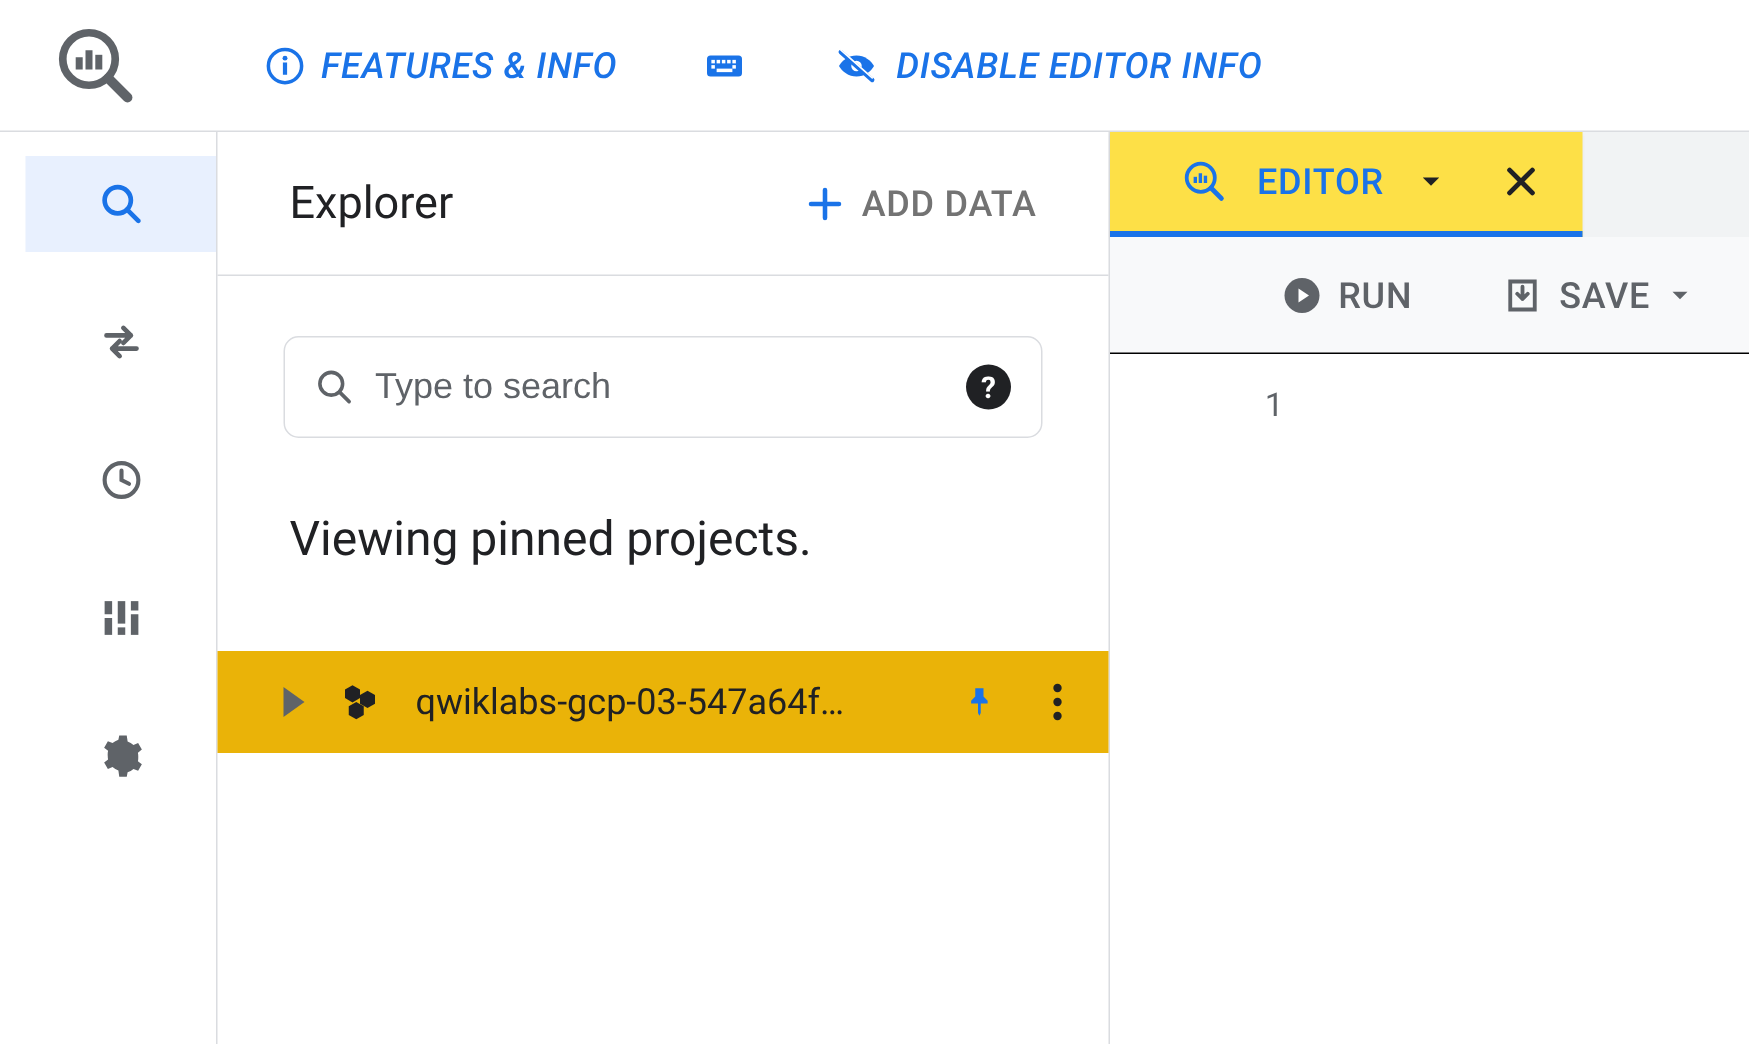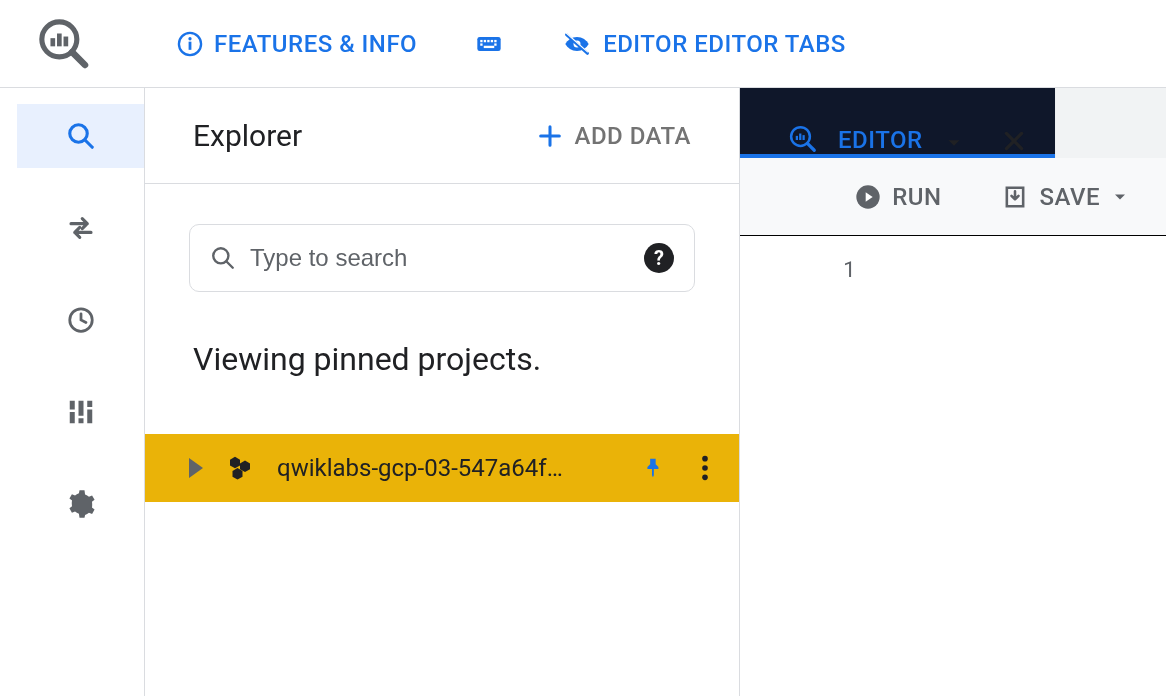--- a/index.html
+++ b/index.html
@@ -32,20 +32,21 @@
   }
   .header-btn {
     display: flex;
     align-items: center;
     gap: 10px;
     color: #1a73e8;
     font-weight: 500;
     font-size: 24px;
     letter-spacing: 0.5px;
     cursor: pointer;
+    font-style: italic;
   }
   .header-btn .icon {
     display: flex;
     align-items: center;
   }
 
   
   .main {
     display: flex;
     height: calc(696px - 88px);
@@ -177,24 +178,24 @@
     flex-direction: column;
   }
   .tabs-row {
     height: 70px;
     background: #f1f3f4;
     display: flex;
     align-items: flex-end;
   }
   .tab {
     height: 70px;
-    background: #0f172a;
+    background: #fde047;
     border-bottom: 4px solid #1a73e8;
     display: flex;
-    align-items: flex-end;
+    align-items: center;
     gap: 20px;
     padding: 0 28px 0 48px;
     box-shadow: 0 1px 2px rgba(0,0,0,0.05);
   }
   .tab-label {
     color: #1a73e8;
     font-weight: 500;
     font-size: 24px;
     letter-spacing: 0.5px;
   }
@@ -278,21 +279,21 @@
     </div>
     <div class="header-btn">
       <span class="icon">
         <svg width="32" height="28" viewBox="0 0 24 24">
             <path d="M12 6c-4.5 0-8.3 2.8-10 6 1.7 3.2 5.5 6 10 6s8.3-2.8 10-6c-1.7-3.2-5.5-6-10-6z" fill="#1a73e8"></path>
             <circle cx="12" cy="12" r="3" fill="#fff"></circle>
             <path d="M3 4 L21 20" stroke="#1a73e8" stroke-width="2.5" stroke-linecap="round"></path>
             <path d="M3 4 L21 20" stroke="#fff" stroke-width="1" stroke-linecap="round" transform="translate(0,-1.2)"></path>
           </svg>
       </span>
-      <span>EDITOR EDITOR TABS</span>
+      <span>DISABLE EDITOR INFO</span>
     </div>
   </div>
 </div>
 
 <div class="main">
 
   <div class="nav-rail">
     <div class="nav-item active">
       <svg width="30" height="30" viewBox="0 0 24 24">
           <circle cx="10" cy="10" r="7" fill="none" stroke="#1a73e8" stroke-width="2.5"></circle>

